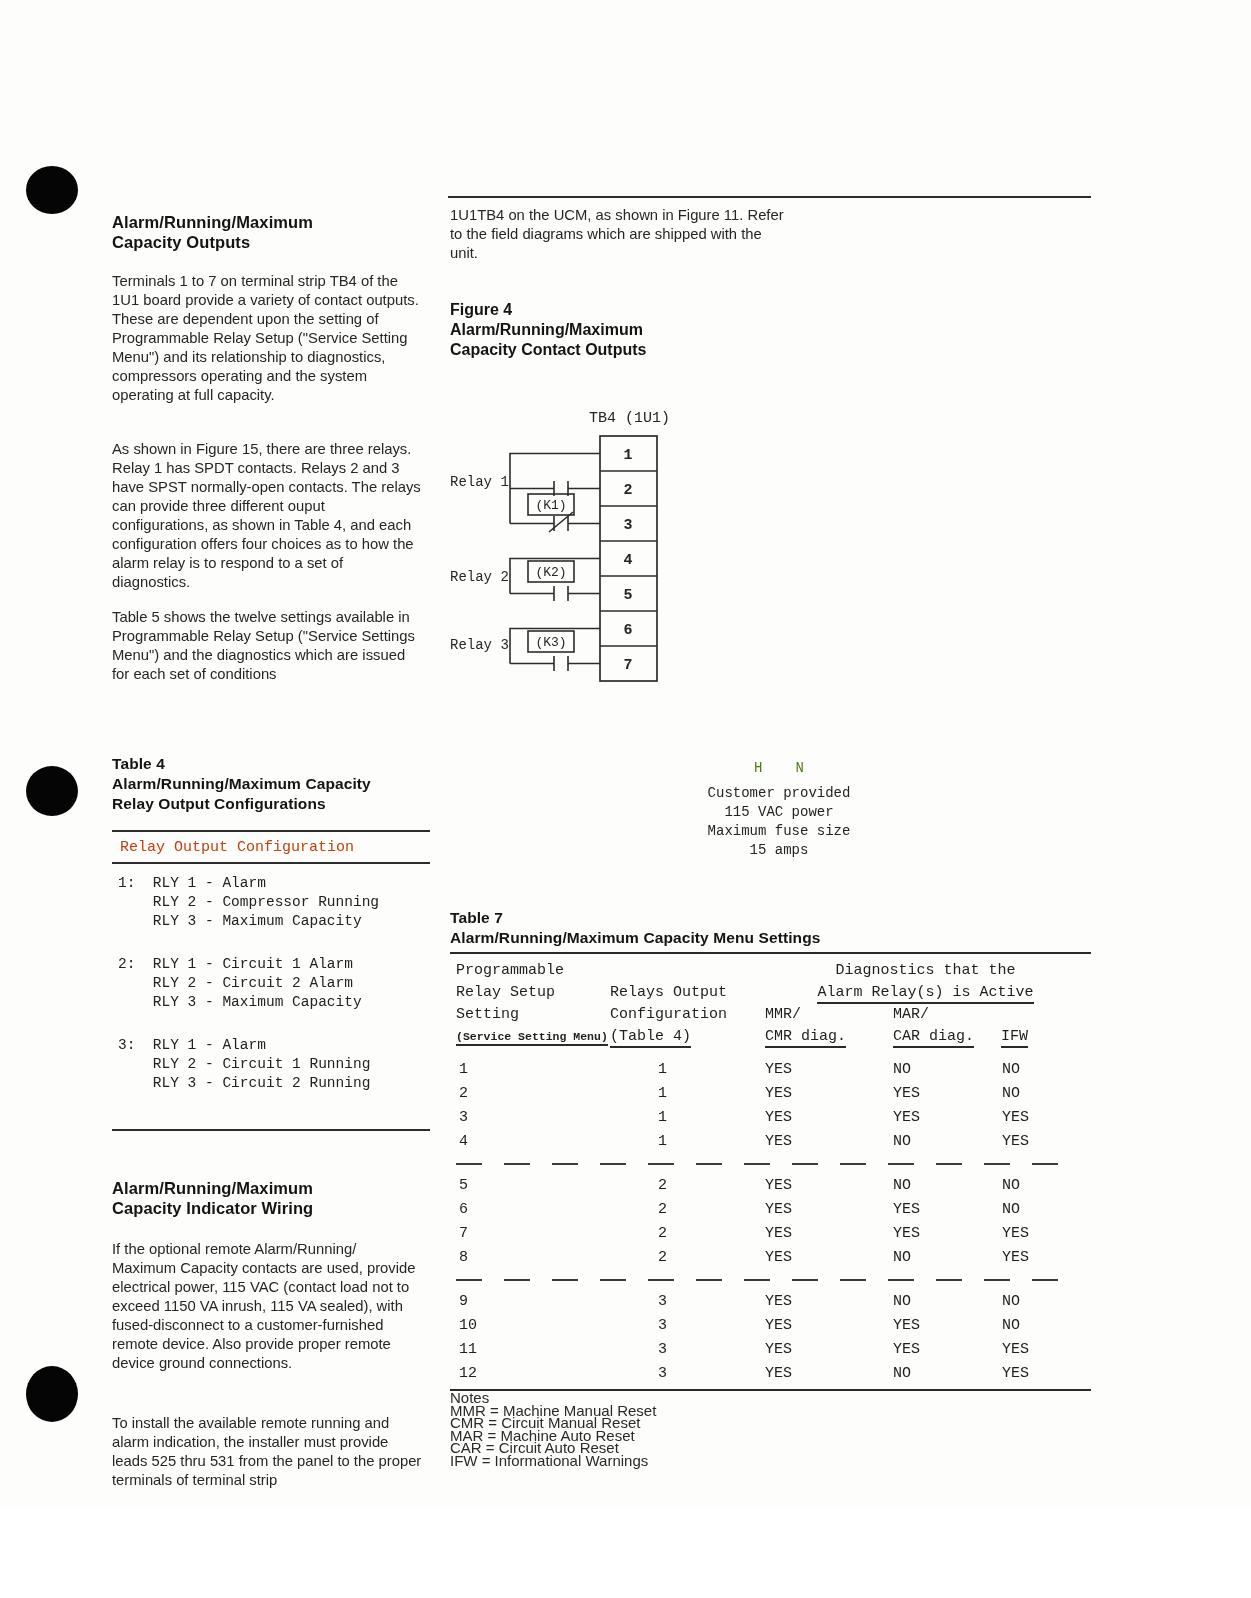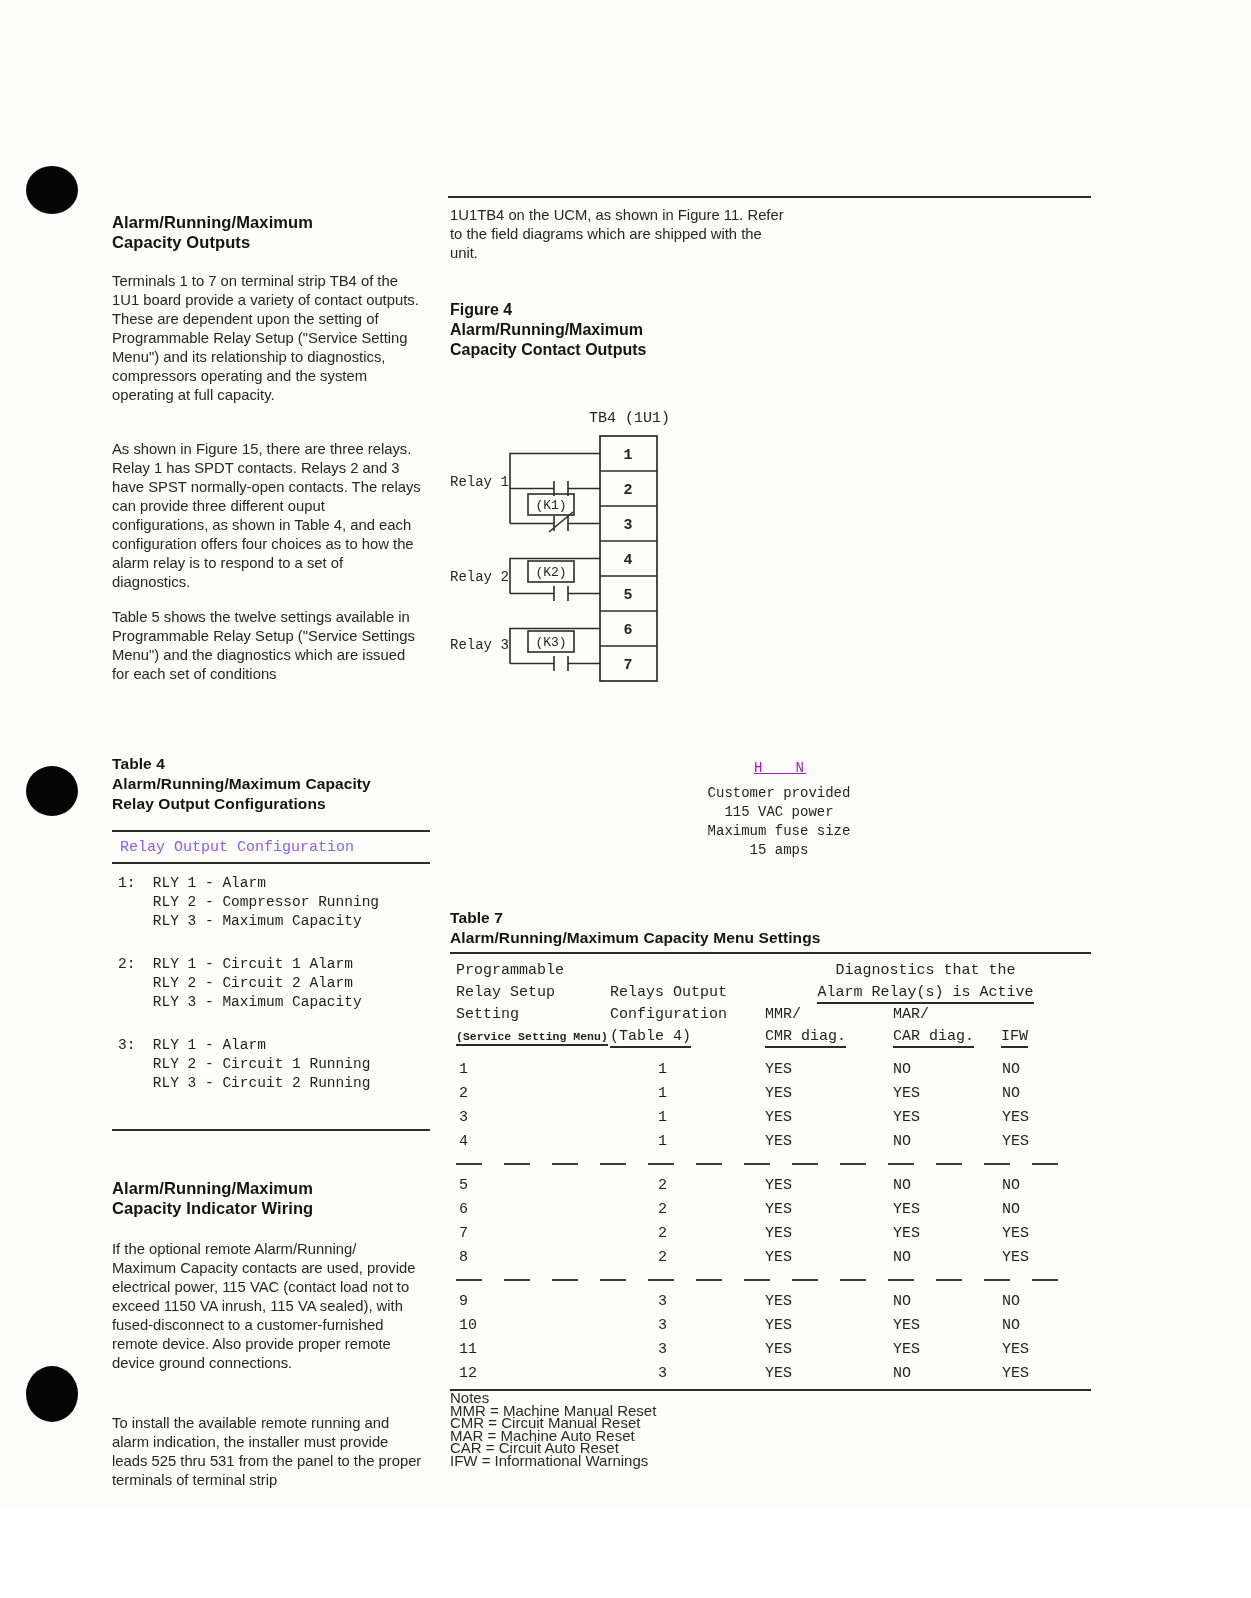--- a/index.html
+++ b/index.html
@@ -17,21 +17,21 @@
   .body-p { font-size:14.8px; line-height:19px; color:#262626; width:312px; }
   .mono { font-family:"Liberation Mono","DejaVu Sans Mono",monospace; }
   .pre { white-space:pre; }
   .preline { white-space:pre-line; }
 
   .col-left  { position:absolute; left:112px; top:0; width:320px; height:1598px; }
   .col-right { position:absolute; left:448px; top:0; width:645px; height:1598px; }
 
   
   .t4 { position:absolute; top:830px; left:0; width:318px; border-top:2px solid #2c2c2c; border-bottom:2px solid #2c2c2c; }
-  .t4-header { font-size:15px; color:#8b5cf6; padding:7px 0 6px 8px; border-bottom:2px solid #2c2c2c; }
+  .t4-header { font-size:15px; color:#c2410c; padding:7px 0 6px 8px; border-bottom:2px solid #2c2c2c; }
   .t4-groups { padding:10px 0 36px 6px; }
   .t4-group { font-size:14.5px; line-height:19px; color:#222; margin-bottom:24px; }
   .t4-group:last-child { margin-bottom:0; }
 
   
   .fig-title { font-size:16px; font-weight:bold; line-height:20px; color:#141414; }
   svg text { font-family:"Liberation Mono","DejaVu Sans Mono",monospace; fill:#262626; }
 
   
   .t5 { position:absolute; left:2px; top:952px; width:641px; border-top:2px solid #2a2a2a;
@@ -56,21 +56,21 @@
   .t5row div:nth-child(5){ padding-left:7px; }
   .dashsep { height:2px; margin:9px 14px 9px 6px;
     background:repeating-linear-gradient(90deg,#3b3b3b 0 26px,transparent 26px 48px); }
   .t5-bottom { border-top:2px solid #2a2a2a; margin-top:3px; }
 
   .notes { font-size:15px; line-height:12.5px; color:#2a2a2a; white-space:pre-line; }
 
   .footer-num { font-size:18px; font-weight:bold; color:#6d28d9; }
   .footer-doc { font-size:13.5px; font-weight:bold; color:#111; letter-spacing:.3px; }
   .power-note { font-size:14px; line-height:19px; text-align:center; color:#242424; }
-  .hn { font-size:14px; letter-spacing:2px; color:#a21caf;text-decoration:underline; }
+  .hn { font-size:14px; letter-spacing:2px; color:#4d7c0f; }
   .toprule { border-top:2px solid #2b2b2b; }
 </style>
 </head>
 <body>
 
 <div class="page">
 
   <div class="hole" style="top:166px;"></div>
   <div class="hole" style="top:766px; height:50px;"></div>
   <div class="hole" style="top:1366px; height:56px;"></div>

